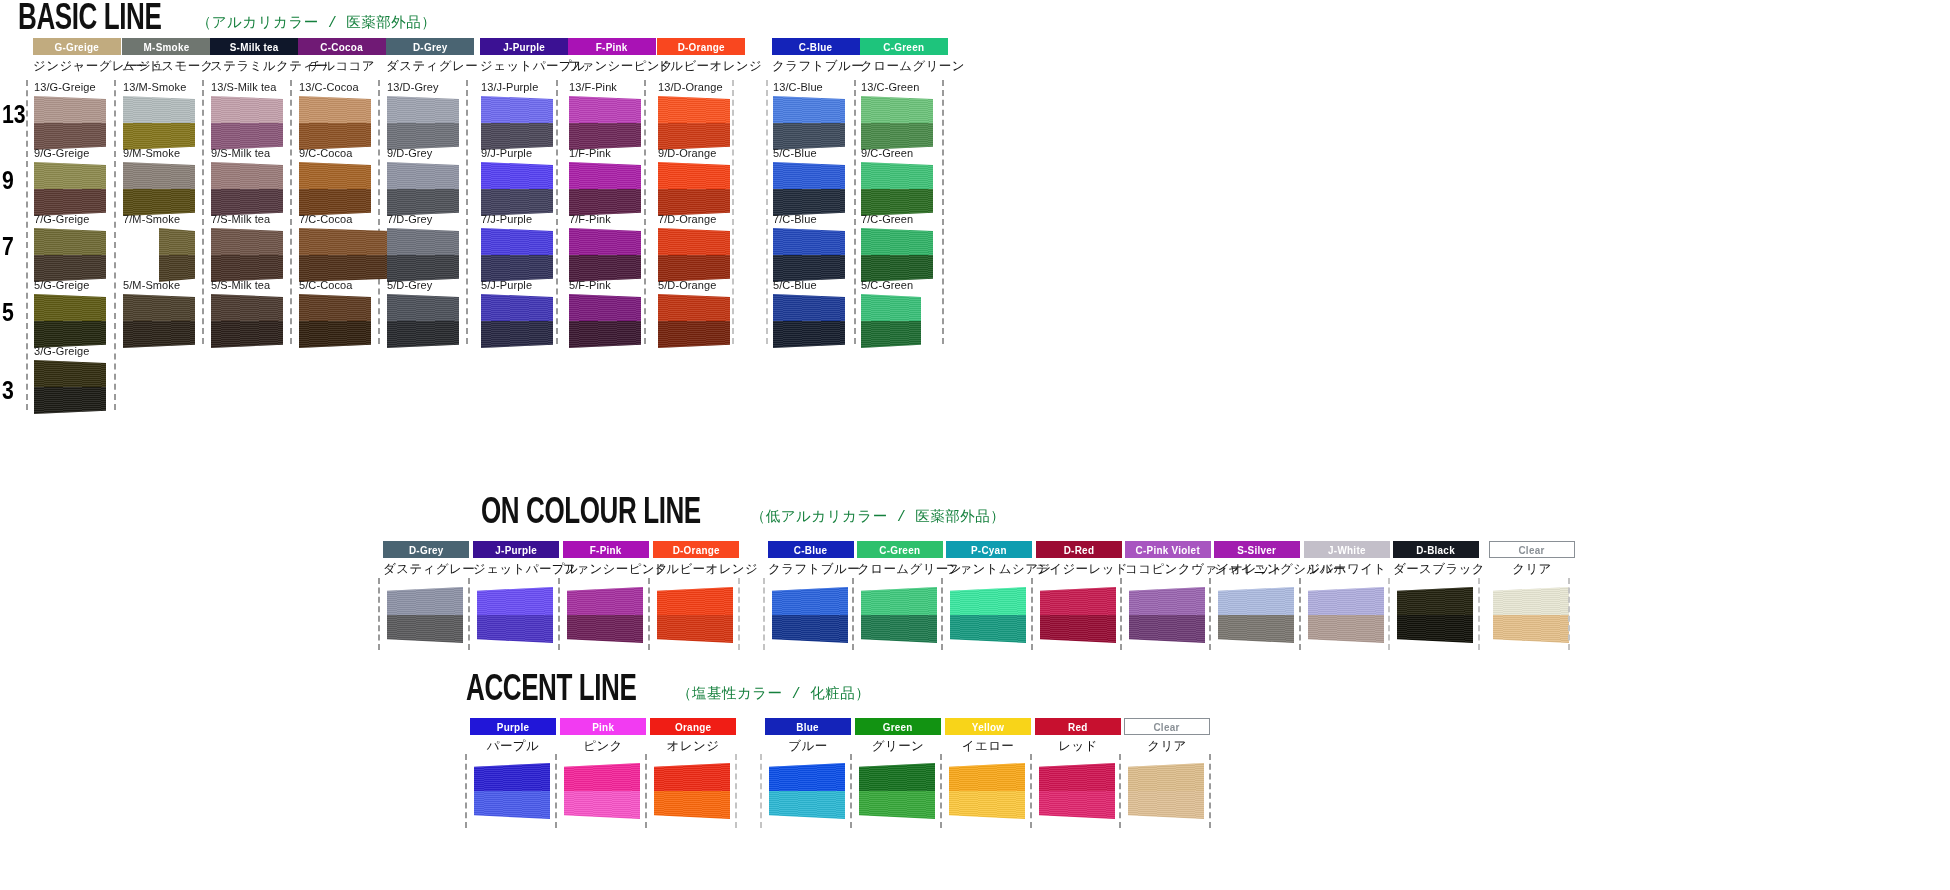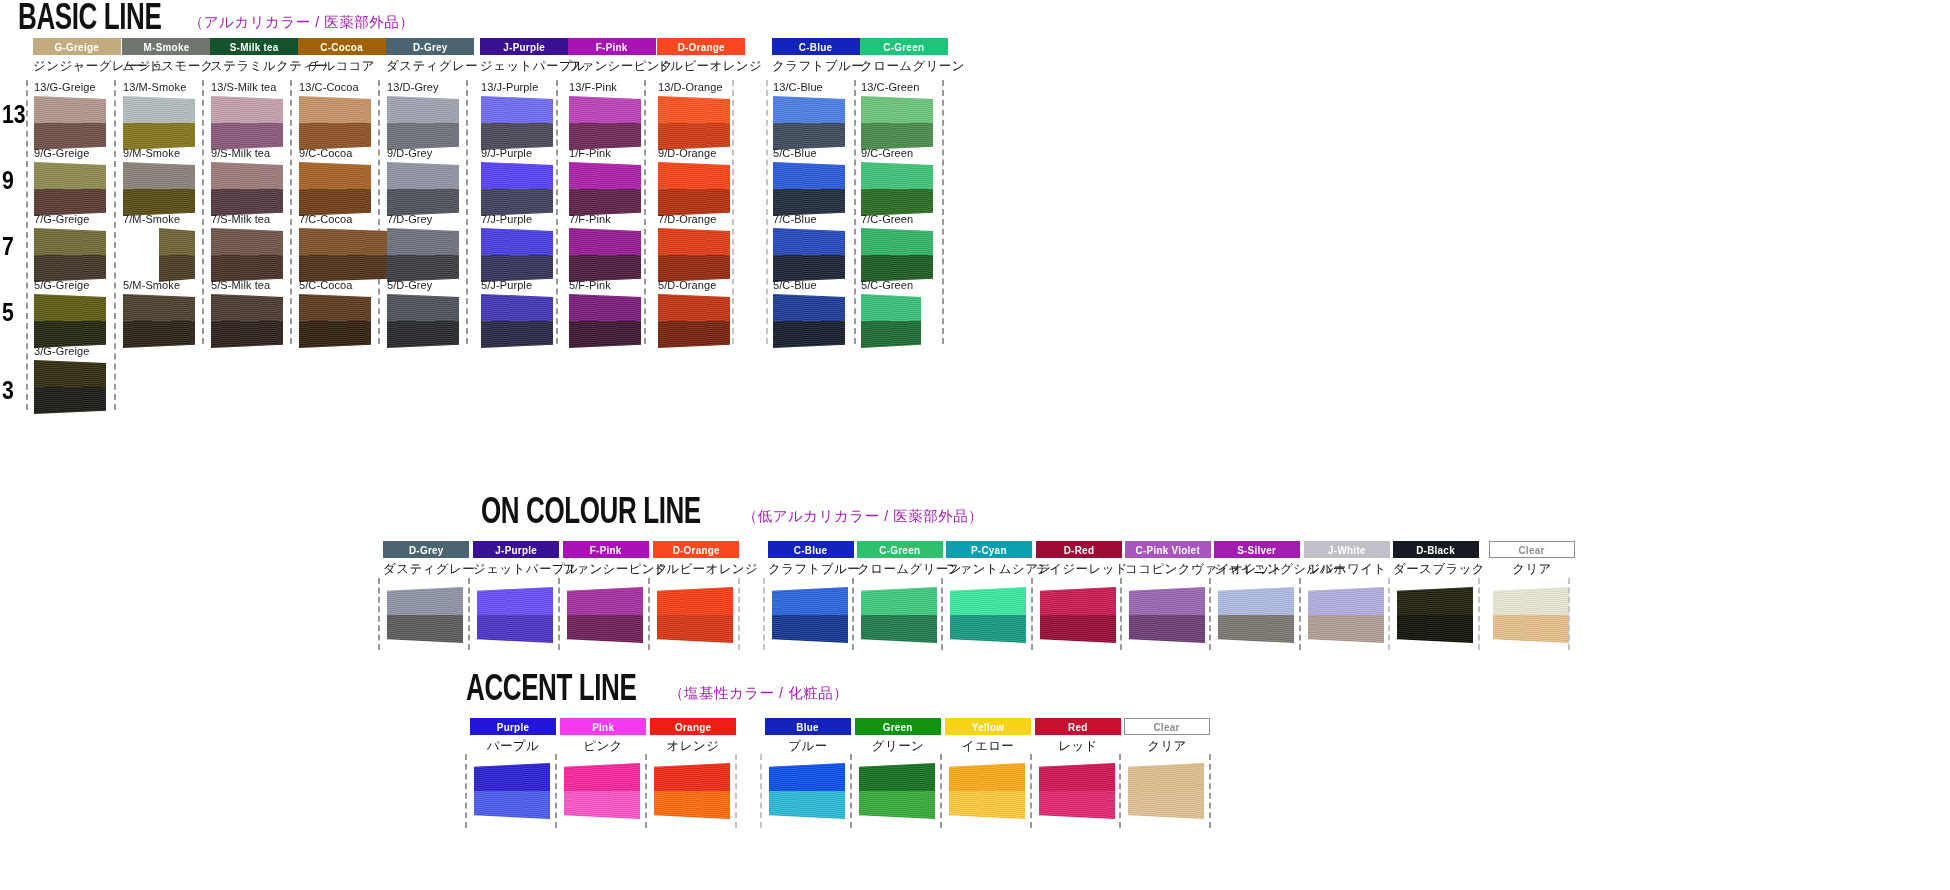--- a/index.html
+++ b/index.html
@@ -19,24 +19,26 @@
     font-weight: bold;
     font-size: 31px;
     letter-spacing: -0.5px;
     color: #111111;
     transform: scaleX(0.84) scaleY(1.18);
     transform-origin: left bottom;
     line-height: 1;
   }
   .sec-sub {
     font-size: 14.5px;
-    color: #a21caf;
+    color: #15803d;
+    margin-left: 8px;
     position: relative;
     top: -3px;
     letter-spacing: 0.5px;
+    font-family: Liberation Mono, monospace;
   }
 
   
   .col { position: absolute; }
   .chip {
     height: 17px;
     display: flex; align-items: center; justify-content: center;
     font-family: "Liberation Sans Narrow", "Liberation Sans", sans-serif;
     font-weight: bold;
     font-size: 11px;
@@ -114,27 +116,27 @@
       </div>
       <div class="jp-name">ジンジャーグレージュ</div>
     </div>
     <div class="col" style="left:122px; top:38px; width:88px;">
       <div class="chip" style="background:#6f7670; color:#ffffff;">
         <span>M-Smoke</span>
       </div>
       <div class="jp-name">ムードスモーク</div>
     </div>
     <div class="col" style="left:210px; top:38px; width:88px;">
-      <div class="chip" style="background:#14532d; color:#ffffff;">
+      <div class="chip" style="background:#0f172a; color:#ffffff;">
         <span>S-Milk tea</span>
       </div>
       <div class="jp-name">ステラミルクティー</div>
     </div>
     <div class="col" style="left:298px; top:38px; width:88px;">
-      <div class="chip" style="background:#a16207; color:#ffffff;">
+      <div class="chip" style="background:#701a75; color:#ffffff;">
         <span>C-Cocoa</span>
       </div>
       <div class="jp-name">チルココア</div>
     </div>
     <div class="col" style="left:386px; top:38px; width:88px;">
       <div class="chip" style="background:#4a6472; color:#ffffff;">
         <span>D-Grey</span>
       </div>
       <div class="jp-name">ダスティグレー</div>
     </div>

